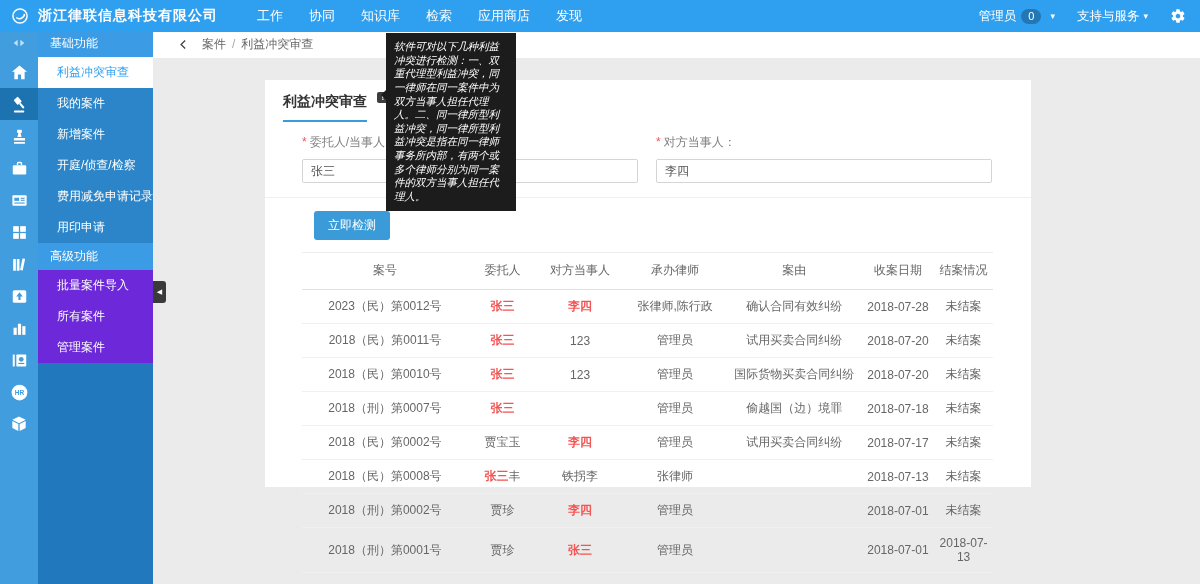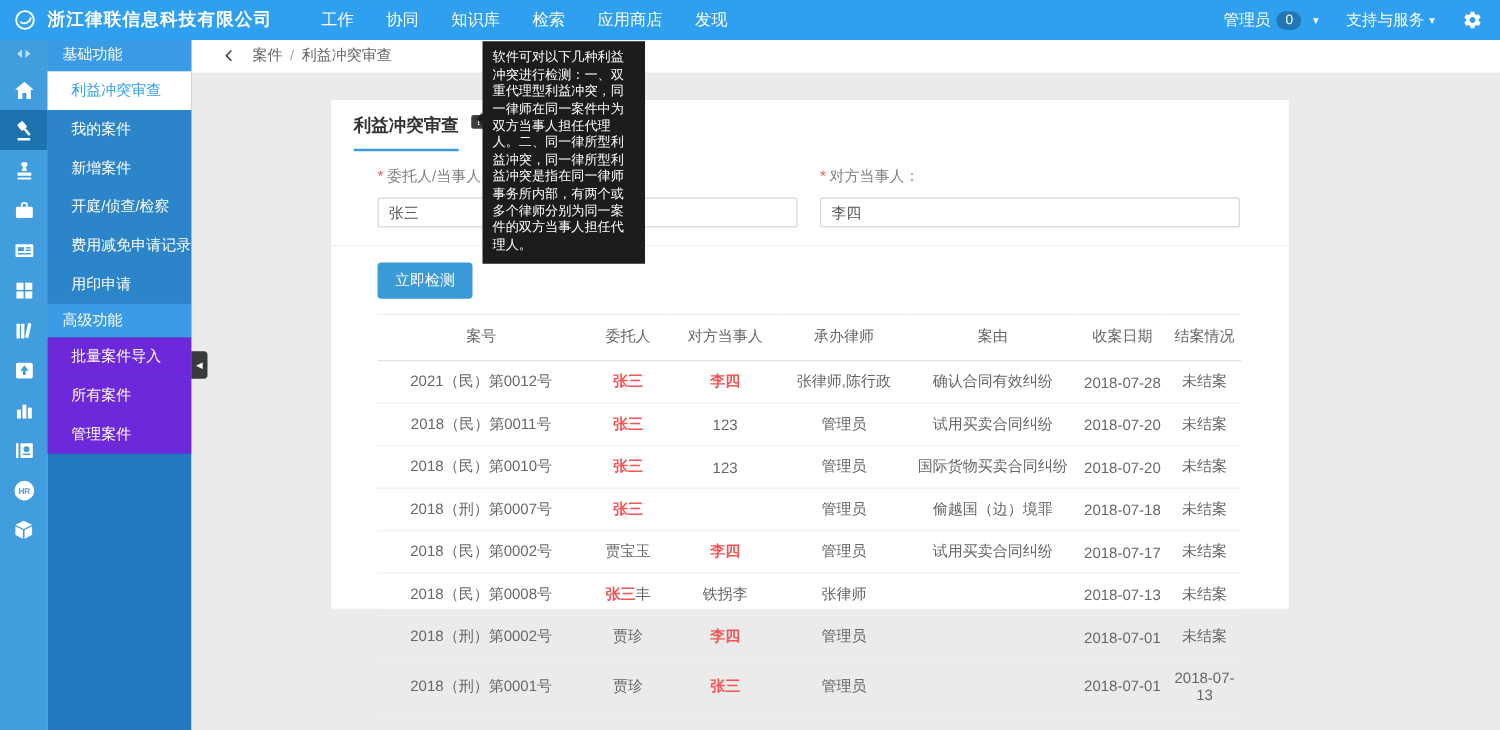--- a/index.html
+++ b/index.html
@@ -50,34 +50,34 @@
                border-bottom:2px solid #3a9bd8; cursor:pointer; }
   .help-icon { display:inline-block; width:11px; height:11px; background:#3d3d3d; color:#fff; font-size:8px;
                line-height:11px; text-align:center; border-radius:2px; margin-left:6px; vertical-align:top;
                font-weight:bold; cursor:pointer; }
   .form-row { display:flex; justify-content:space-between; padding:12px 39px 14px 37px; border-bottom:1px solid #f0f0f0; }
   .field { width:336px; }
   .field label { display:block; font-size:12px; color:#808080; margin-bottom:8px; }
   .field label em { color:#f45454; font-style:normal; margin-right:3px; }
   .field input { width:100%; height:24px; border:1px solid #d5d5d5; border-radius:2px; padding:0 8px;
                  font-size:12px; color:#555; font-family:inherit; background:#fff; }
-  .btn-row { padding:13px 19px 12px 37px; }
+  .btn-row { padding:13px 19px 12px 37px;margin-left:12px; }
   .check-btn { background:#3a9bd8; color:#fff; border:none; border-radius:3px; font-size:12px;
                padding:6px 14px; cursor:pointer; font-family:inherit; }
 
   .result-table { width:691px; margin:0 37px; border-collapse:collapse; font-size:12px; color:#666; }
   .result-table th { font-weight:normal; color:#666; padding:9px 4px 10px; text-align:center;
                      border-top:1px solid #ededed; border-bottom:1px solid #e2e2e2; }
   .result-table td { padding:8px 4px; text-align:center; border-bottom:1px solid #f0f0f0; }
   .result-table tr { cursor:pointer; }
   .hl { color:#f45454; font-weight:bold; }
 
   
   .tooltip { position:absolute; left:386px; top:33px; width:130px; background:#1c1c1c; color:#fff;
-             font-size:10.5px; line-height:1.3; padding:7px 8px; z-index:50; }
+             font-size:10.5px; line-height:1.3; padding:7px 8px; z-index:50;font-style:italic; }
   .tooltip:before { content:""; position:absolute; left:-5px; top:57px; border:5px solid transparent;
                     border-right-color:#1c1c1c; border-left-width:0; }
 </style>
 </head>
 <body>
 
 <div class="navbar">
   <span class="logo">
     <svg width="20" height="20" viewBox="0 0 24 24">
       <circle cx="12" cy="12" r="8.5" fill="none" stroke="#fff" stroke-width="1.8"></circle>
@@ -275,21 +275,21 @@
             <th>委托人</th>
             <th>对方当事人</th>
             <th>承办律师</th>
             <th>案由</th>
             <th>收案日期</th>
             <th>结案情况</th>
           </tr>
         </thead>
       <tbody id="tbody">
           <tr>
-            <td><span>2021（民）第0012号</span></td>
+            <td><span>2023（民）第0012号</span></td>
             <td><span class="hl">张三</span></td>
             <td><span class="hl">李四</span></td>
             <td><span>张律师,陈行政</span></td>
             <td><span>确认合同有效纠纷</span></td>
             <td><span>2018-07-28</span></td>
             <td><span>未结案</span></td>
           </tr>
           <tr>
             <td><span>2018（民）第0011号</span></td>
             <td><span class="hl">张三</span></td>

